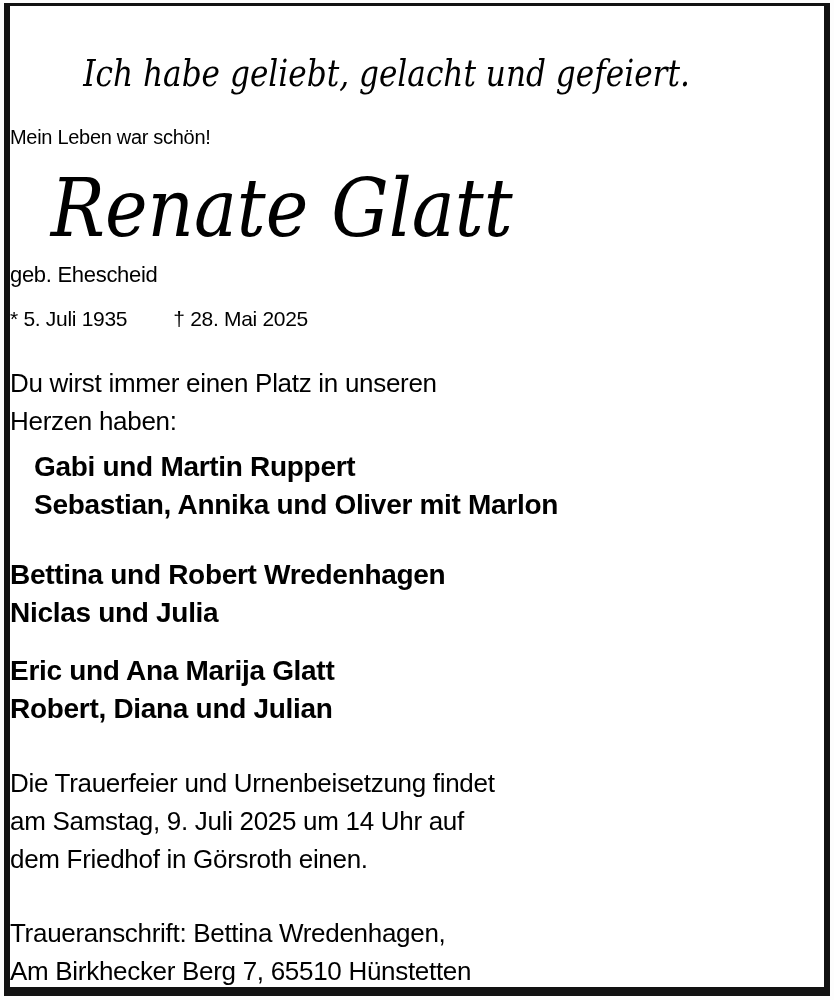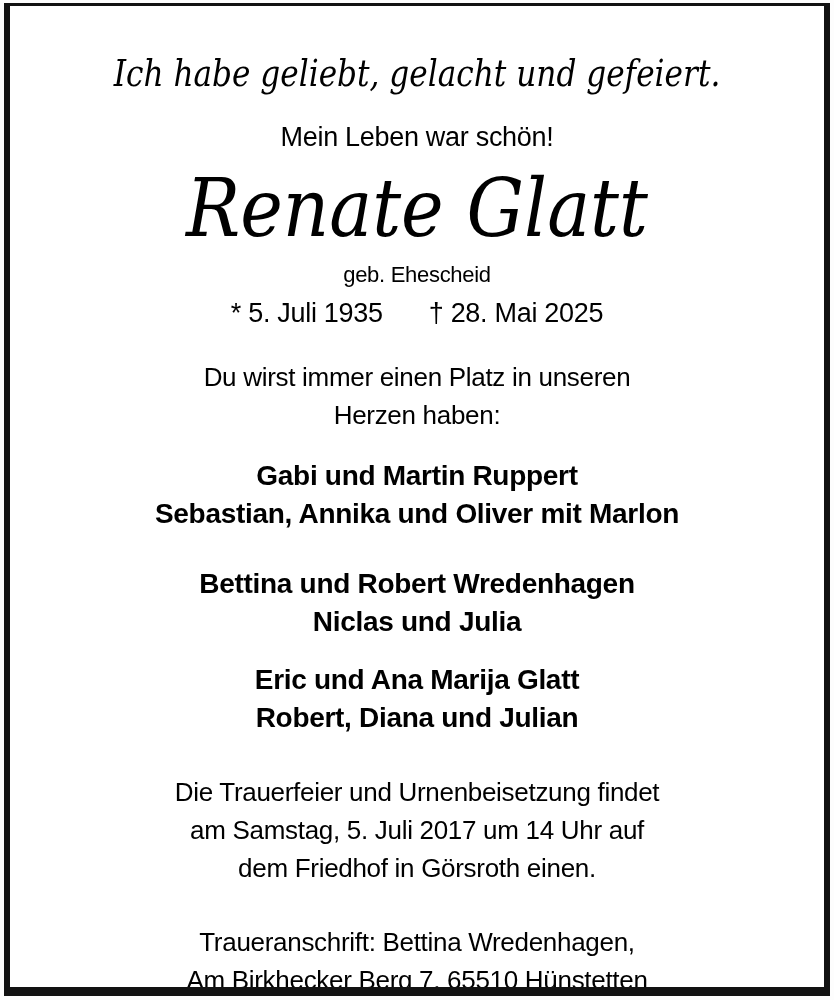--- a/index.html
+++ b/index.html
@@ -20,76 +20,75 @@
     top: 3px;
     left: 4px;
     width: 826px;
     height: 993px;
     box-sizing: border-box;
     background: #ffffff;
     border-top: 3px solid #121212;
     border-left: 6px solid #121212;
     border-right: 6px solid #121212;
     border-bottom: 9px solid #121212;
-    text-align: center;
     overflow: hidden;
   }
   .script {
     font-family: "DejaVu Serif", serif;
     font-style: italic;
     font-weight: normal;
   }
   .quote {
     font-size: 38px;
     line-height: 54px;
     margin-top: 40px;
     transform: scaleX(0.82);
     white-space: nowrap;
   }
   .subquote {
-    font-size: 27px;
+    font-size: 20px;
     line-height: 38px;
     margin-top: 18px;
     letter-spacing: -0.3px;
   }
   .name {
     font-size: 80px;
     line-height: 86px;
     margin: 10px 0 0 0;
     transform: scaleX(0.9);
     white-space: nowrap;
   }
   .birthname {
     font-size: 22px;
     line-height: 38px;
     margin-top: 4px;
     letter-spacing: -0.3px;
   }
   .dates {
-    font-size: 27px;
+    font-size: 21px;
     line-height: 38px;
-    margin-top: 0;
+    margin-top: 6px;
     letter-spacing: -0.3px;
   }
   .dates .death {
     margin-left: 46px;
   }
   .para {
     font-size: 26px;
     line-height: 38px;
     letter-spacing: -0.3px;
   }
   .intro   { margin-top: 26px; }
   .family {
     font-size: 28px;
     line-height: 38px;
     font-weight: bold;
     letter-spacing: -0.3px;
   }
-  .fam-a { margin-top: 23px; }
+  .fam-a { margin-top: 8px; padding-left: 24px; }
   .fam-b { margin-top: 32px; }
   .fam-c { margin-top: 20px; }
   .funeral { margin-top: 36px; }
   .address { margin-top: 36px; }
 </style>
 </head>
 <body>
 
 <div class="notice">
 
@@ -120,21 +119,21 @@
     <div>Niclas und Julia</div>
   </div>
 
   <div class="family fam-c">
     <div>Eric und Ana Marija Glatt</div>
     <div>Robert, Diana und Julian</div>
   </div>
 
   <div class="para funeral">
     <div>Die Trauerfeier und Urnenbeisetzung findet</div>
-    <div>am Samstag, 5. Juli 2017 um 14 Uhr auf</div>
+    <div>am Samstag, 9. Juli 2025 um 14 Uhr auf</div>
     <div>dem Friedhof in Görsroth einen.</div>
   </div>
 
   <div class="para address">
     <div>Traueranschrift: Bettina Wredenhagen,</div>
     <div>Am Birkhecker Berg 7, 65510 Hünstetten</div>
   </div>
 
 </div>
 

